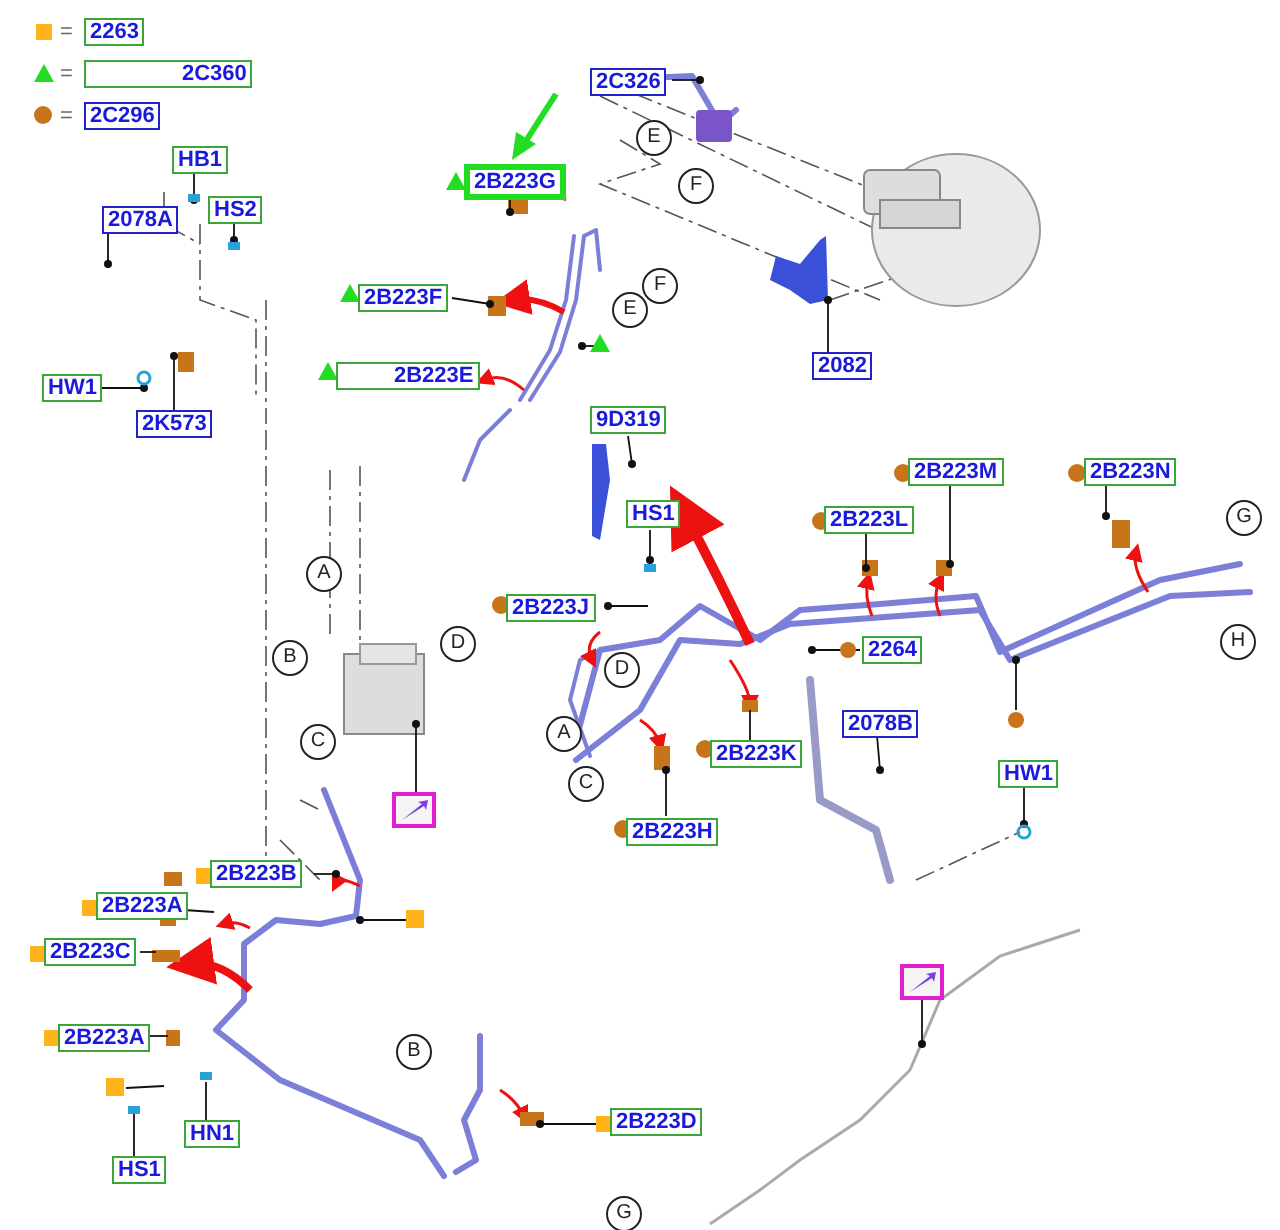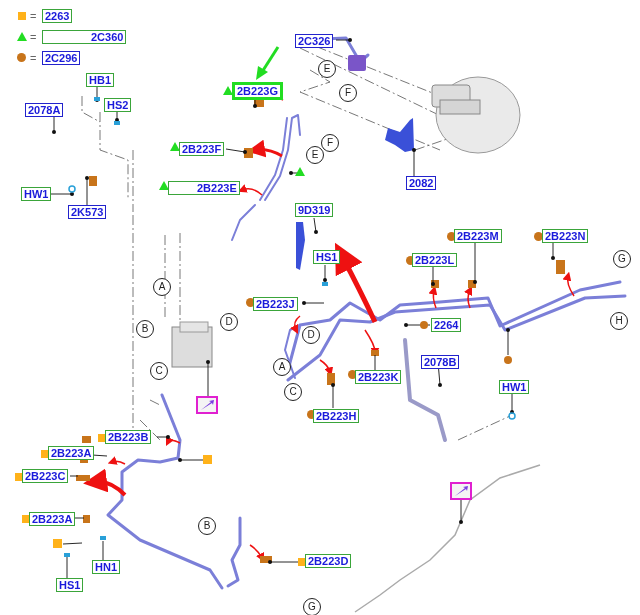--- a/index.html
+++ b/index.html
@@ -211,21 +211,21 @@
     </div>
     <div class="legend-row" style="top:51px;">
       <span class="sym-dot" style="left:-1px;top:2px;"></span>
       <span class="eq" style="left:12px;top:1px;">=</span>
       <span class="lbl b" style="left:24px;top:0;">2C296</span>
     </div>
   </div>
 
   <span class="lbl g" style="left:86px;top:73px;">HB1</span>
   <span class="lbl g" style="left:104px;top:98px;">HS2</span>
-  <span class="lbl b" style="left:25px;top:103px;">2078A</span>
+  <span class="lbl b" style="left:51px;top:103px;">2078A</span>
   <span class="lbl g" style="left:21px;top:187px;">HW1</span>
   <span class="lbl b" style="left:68px;top:205px;">2K573</span>
 
   <span class="sym-tri" style="left:223px;top:86px;"></span>
   <span class="lbl hl" style="left:233px;top:83px;">2B223G</span>
   <span class="sym-tri" style="left:170px;top:142px;"></span>
   <span class="lbl g" style="left:179px;top:142px;">2B223F</span>
   <span class="sym-tri" style="left:159px;top:181px;"></span>
   <span class="lbl g" style="left:168px;top:181px;padding-left:28px;">2B223E</span>
 

